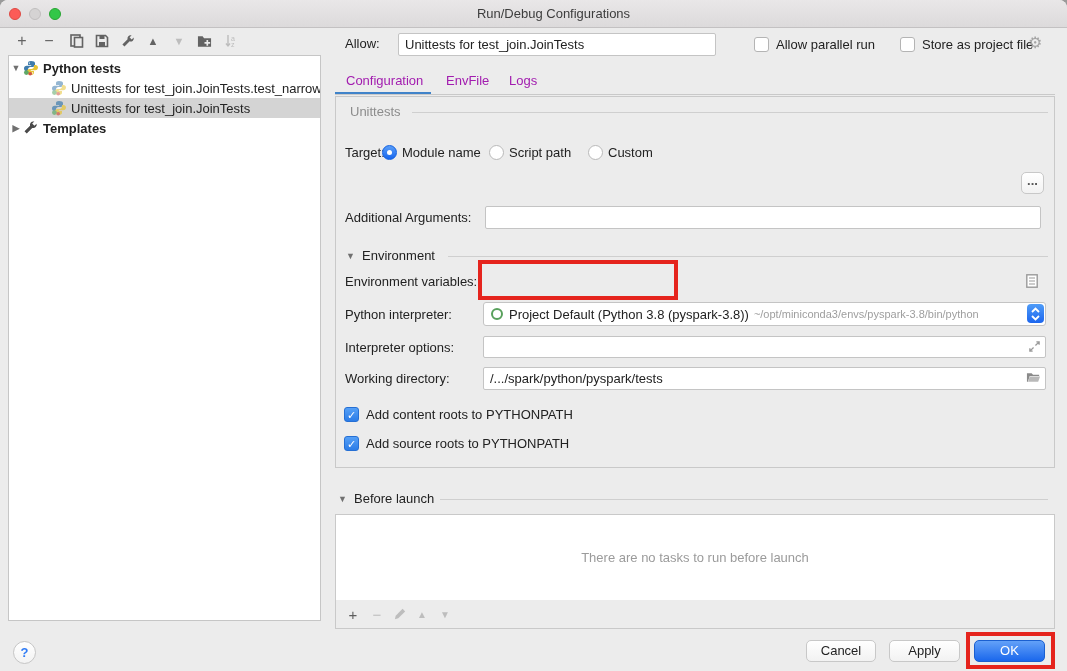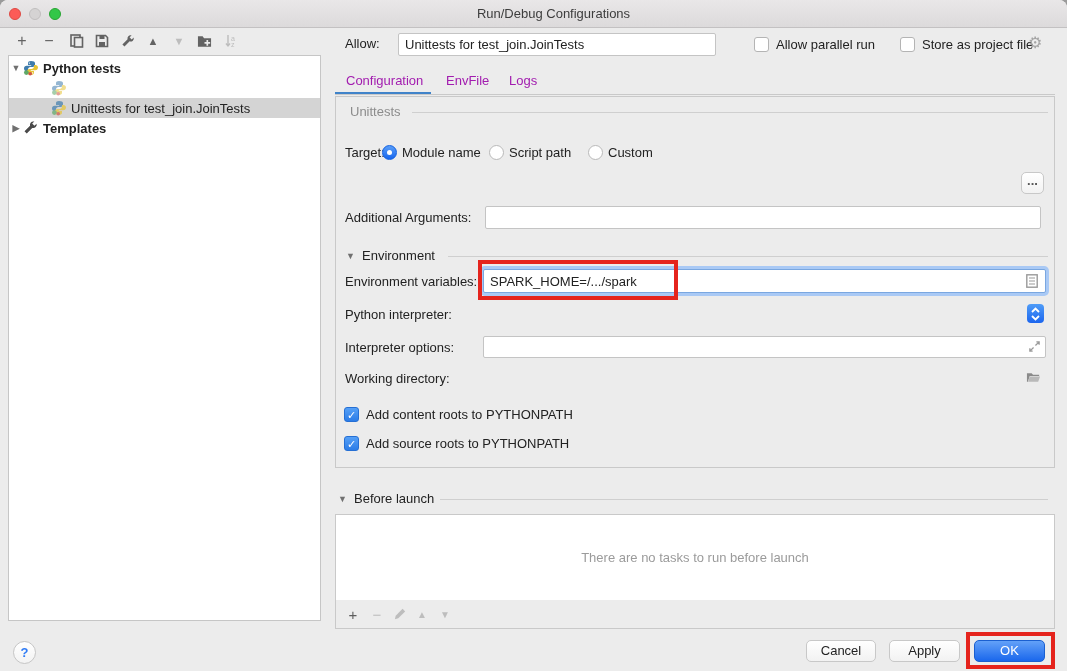--- a/index.html
+++ b/index.html
@@ -167,20 +167,21 @@
     <div class="trow">
       <span class="indent"></span>
       <span class="ticn" style="opacity:.55">
         <svg width="16" height="16" viewBox="0 0 16 16">
             <path d="M8 1C5.9 1 5 1.9 5 3.2V5h3.2v.7H3.6C2.1 5.7 1 6.8 1 8.4S2.1 11 3.6 11H5V9.4C5 8.1 6.1 7 7.4 7h2.4c1.2 0 2.2-1 2.2-2.2V3.2C12 1.9 10.6 1 8 1z" fill="#3f7cac"></path>
             <path d="M8 15c2.1 0 3-.9 3-2.2V11H7.8v-.7h4.6c1.5 0 2.6-1.1 2.6-2.7S13.9 5 12.4 5H11v1.6C11 7.9 9.9 9 8.6 9H6.2C5 9 4 10 4 11.2v1.6C4 14.1 5.4 15 8 15z" fill="#e7c436"></path>
             <circle cx="3.4" cy="12.6" r="2.4" fill="#5fa866"></circle>
             <circle cx="7.2" cy="13.8" r="1.8" fill="#cf5349"></circle>
           </svg>
       </span>
+      <span>Unittests for test_join.JoinTests.test_narrow</span>
     </div>
     <div class="trow sel">
       <span class="indent"></span>
       <span class="ticn" style="opacity:.7">
         <svg width="16" height="16" viewBox="0 0 16 16">
             <path d="M8 1C5.9 1 5 1.9 5 3.2V5h3.2v.7H3.6C2.1 5.7 1 6.8 1 8.4S2.1 11 3.6 11H5V9.4C5 8.1 6.1 7 7.4 7h2.4c1.2 0 2.2-1 2.2-2.2V3.2C12 1.9 10.6 1 8 1z" fill="#3f7cac"></path>
             <path d="M8 15c2.1 0 3-.9 3-2.2V11H7.8v-.7h4.6c1.5 0 2.6-1.1 2.6-2.7S13.9 5 12.4 5H11v1.6C11 7.9 9.9 9 8.6 9H6.2C5 9 4 10 4 11.2v1.6C4 14.1 5.4 15 8 15z" fill="#e7c436"></path>
             <circle cx="3.4" cy="12.6" r="2.4" fill="#5fa866"></circle>
             <circle cx="7.2" cy="13.8" r="1.8" fill="#cf5349"></circle>
           </svg>
@@ -229,46 +230,51 @@
   <div class="btn" style="left:1021px; top:172px; width:23px; line-height:16px; font-weight:bold; color:#555">...</div>
 
   <div class="lbl" style="left:345px; top:209px">Additional Arguments:</div>
   <input class="input" style="left: 485px; top: 206px; width: 556px; height: 23px;">
 
   <span class="sect-arrow" style="left:346px; top:251px">▼</span>
   <div class="lbl" style="left:362px; top:247px">Environment</div>
   <div class="hline" style="left:448px; top:256px; width:600px"></div>
 
   <div class="lbl" style="left:345px; top:273px">Environment variables:</div>
-  <input class="input focusring" style="left: 483px; top: 269px; width: 563px; height: 24px;" value="SPARK_HOME=/.../spark">
   <span class="fieldicon" style="left:1026px; top:274px">
     <svg width="12" height="14" viewBox="0 0 12 14">
         <rect x="0.8" y="0.8" width="10.4" height="12.4" fill="#fff" stroke="#9a9a9a" stroke-width="1.4"></rect>
         <path d="M3 4h6M3 7h6M3 10h6" stroke="#9a9a9a" stroke-width="1.2"></path>
       </svg>
   </span>
   <div class="annotation" style="left:478px; top:260px; width:200px; height:40px"></div>
 
   <div class="lbl" style="left:345px; top:306px">Python interpreter:</div>
+  <div class="combo" style="left:483px; top:302px; width:563px; height:24px">
+    <span class="ring"></span>
+    <span class="main">Project Default (Python 3.8 (pyspark-3.8))</span>
+    <span class="path">~/opt/miniconda3/envs/pyspark-3.8/bin/python</span>
+  </div>
   <div class="stepper" style="left:1027px; top:304px">
     <svg width="11" height="16" viewBox="0 0 11 16">
         <path d="M2 6 5.5 2.5 9 6" stroke="#fff" stroke-width="1.8" fill="none"></path>
         <path d="M2 10 5.5 13.5 9 10" stroke="#fff" stroke-width="1.8" fill="none"></path>
       </svg>
   </div>
 
   <div class="lbl" style="left:345px; top:339px">Interpreter options:</div>
   <input class="input" style="left: 483px; top: 336px; width: 563px; height: 22px;">
   <span class="fieldicon" style="left:1028px; top:340px">
     <svg width="13" height="13" viewBox="0 0 14 14">
         <path d="M9 2h3v3M12 2 8 6M5 12H2V9M2 12l4-4" stroke="#9a9a9a" stroke-width="1.4" fill="none"></path>
       </svg>
   </span>
 
   <div class="lbl" style="left:345px; top:370px">Working directory:</div>
+  <input class="input" style="left: 483px; top: 367px; width: 563px; height: 23px;" value="/.../spark/python/pyspark/tests">
   <span class="fieldicon" style="left:1026px; top:371px">
     <svg width="15" height="13" viewBox="0 0 16 13">
         <path d="M1 2h5l1.5 1.5H14V5H4L2 11H1z" fill="#8a8a8a"></path>
         <path d="M4 5.5h11L13 11H2.2z" fill="#b9b9b9"></path>
       </svg>
   </span>
 
   <div class="cb on" style="left:344px; top:407px"><span>✓</span></div>
   <div class="lbl" style="left:366px; top:406px">Add content roots to PYTHONPATH</div>
   <div class="cb on" style="left:344px; top:436px"><span>✓</span></div>

